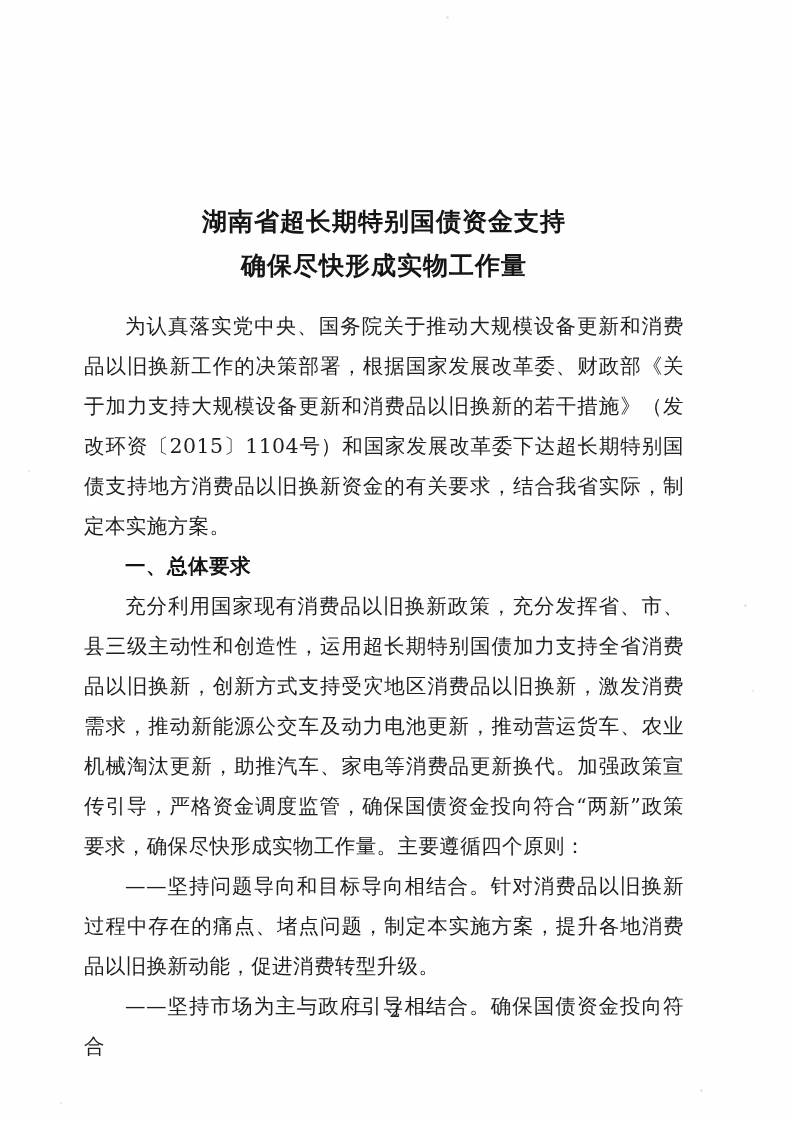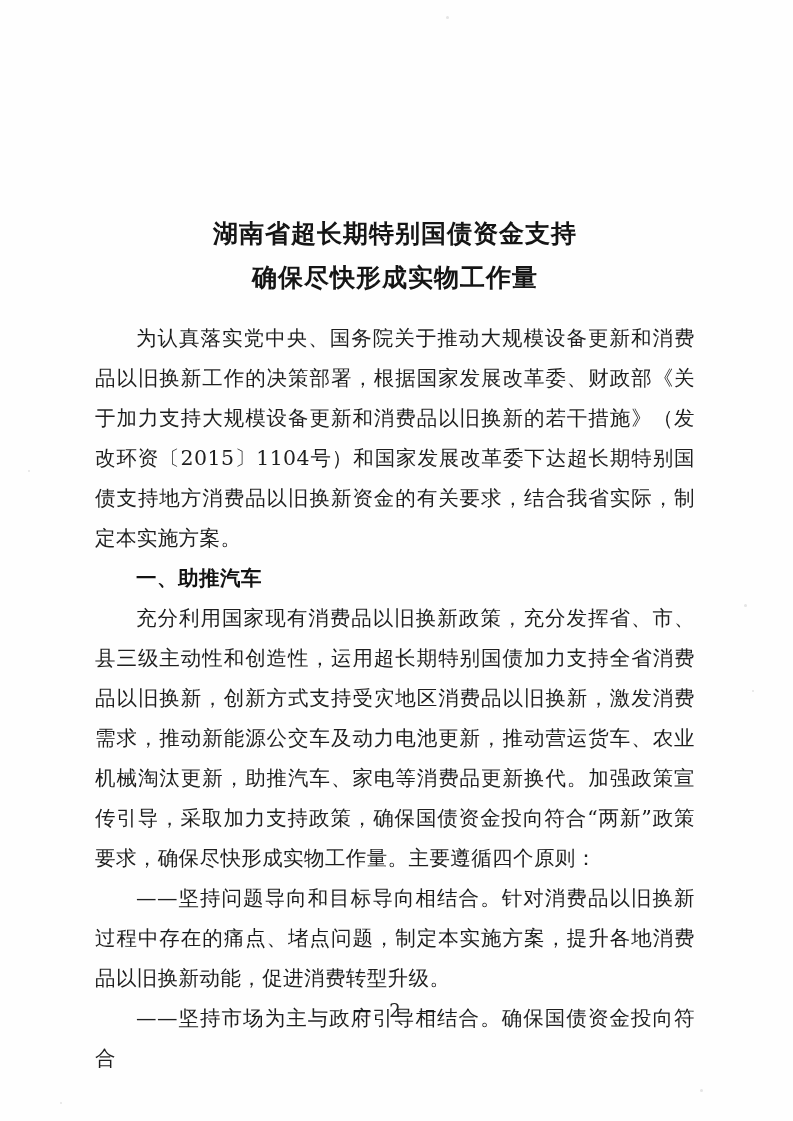--- a/index.html
+++ b/index.html
@@ -25,24 +25,23 @@
   }
   
   .speck {
     position: absolute;
     background: #cfcfcf;
     border-radius: 50%;
     opacity: .55;
   }
   .doc-body {
     position: absolute;
-    left: 95px;
+    left: 84px;
     top: 200px;
     width: 600px;
-    margin-top: 12px;
   }
   .doc-title {
     text-align: center;
     font-family: "DejaVu Serif", "Liberation Serif", serif;
     font-weight: bold;
     font-size: 25px;
     line-height: 44px;
     letter-spacing: 1px;
     color: #151515;
     margin: 0 0 6px 0;
@@ -102,23 +101,23 @@
 
   <div class="doc-body">
 
     <h1 class="doc-title">
       <span class="line">湖南省超长期特别国债资金支持</span>
       <span class="line">确保尽快形成实物工作量</span>
     </h1>
 
     <p class="para first-para">为认真落实党中央、国务院关于推动大规模设备更新和消费品以旧换新工作的决策部署，根据国家发展改革委、财政部《关于加力支持大规模设备更新和消费品以旧换新的若干措施》（发改环资〔2015〕1104号）和国家发展改革委下达超长期特别国债支持地方消费品以旧换新资金的有关要求，结合我省实际，制定本实施方案。</p>
 
-    <p class="section-heading">一、助推汽车</p>
+    <p class="section-heading">一、总体要求</p>
 
-    <p class="para">充分利用国家现有消费品以旧换新政策，充分发挥省、市、县三级主动性和创造性，运用超长期特别国债加力支持全省消费品以旧换新，创新方式支持受灾地区消费品以旧换新，激发消费需求，推动新能源公交车及动力电池更新，推动营运货车、农业机械淘汰更新，助推汽车、家电等消费品更新换代。加强政策宣传引导，采取加力支持政策，确保国债资金投向符合“两新”政策要求，确保尽快形成实物工作量。主要遵循四个原则：</p>
+    <p class="para">充分利用国家现有消费品以旧换新政策，充分发挥省、市、县三级主动性和创造性，运用超长期特别国债加力支持全省消费品以旧换新，创新方式支持受灾地区消费品以旧换新，激发消费需求，推动新能源公交车及动力电池更新，推动营运货车、农业机械淘汰更新，助推汽车、家电等消费品更新换代。加强政策宣传引导，严格资金调度监管，确保国债资金投向符合“两新”政策要求，确保尽快形成实物工作量。主要遵循四个原则：</p>
     <p class="para">——坚持问题导向和目标导向相结合。针对消费品以旧换新过程中存在的痛点、堵点问题，制定本实施方案，提升各地消费品以旧换新动能，促进消费转型升级。</p>
     <p class="para">——坚持市场为主与政府引导相结合。确保国债资金投向符合</p>
 
   </div>
 
   <div class="page-number">
     <span>—</span>
     <span class="num">2</span>
     <span>—</span>
   </div>

